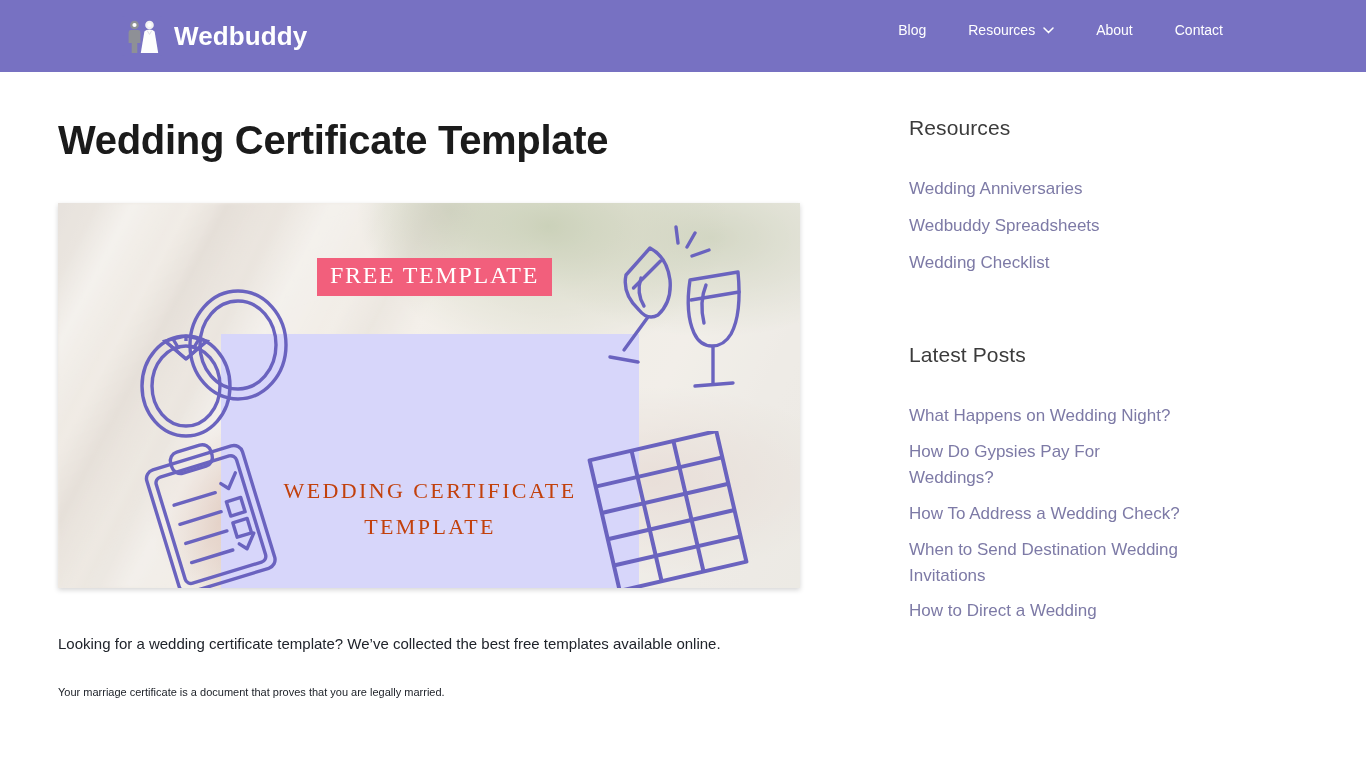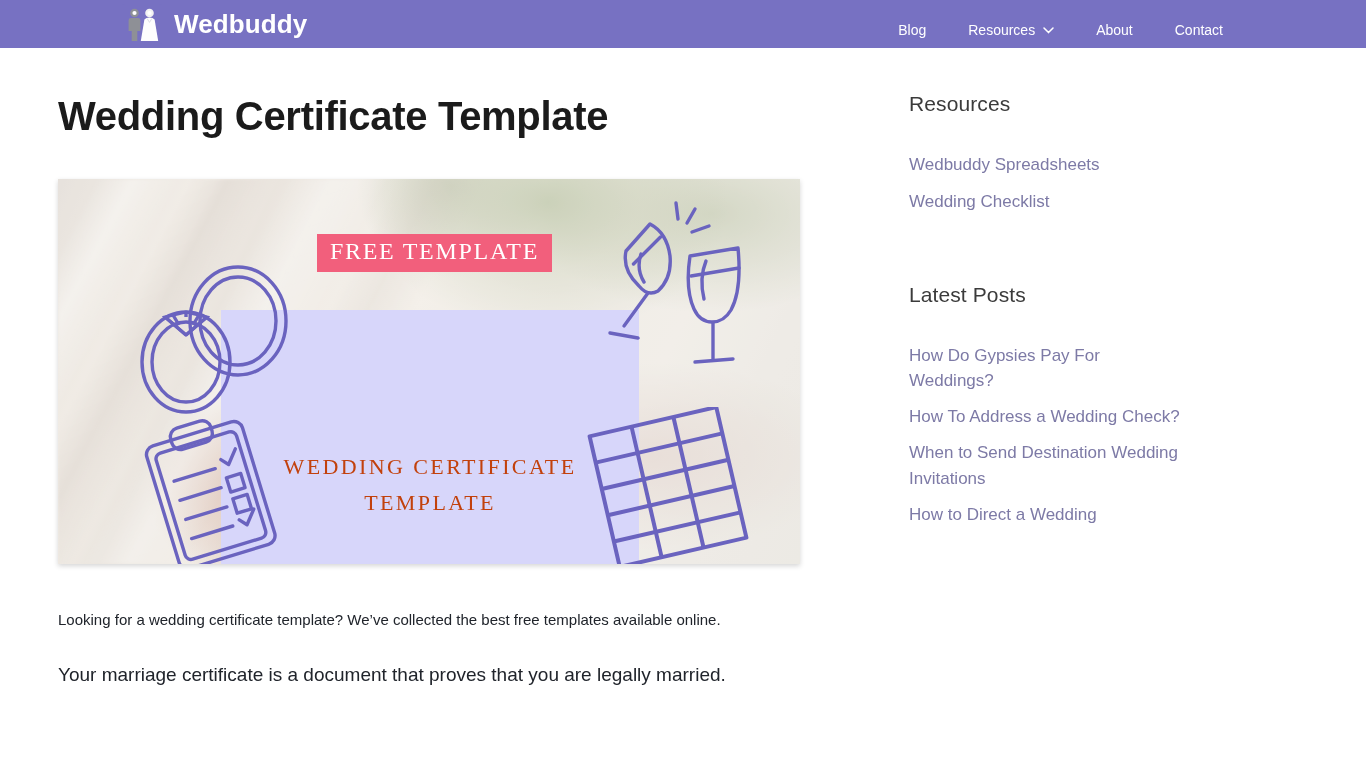--- a/index.html
+++ b/index.html
@@ -9,21 +9,21 @@
     width: 1366px;
     height: 768px;
     overflow: hidden;
     background: #ffffff;
     font-family: "Liberation Sans", sans-serif;
     -webkit-font-smoothing: antialiased;
   }
 
   
   .site-header {
-    height: 48px;
+    height: 72px;
     background: #7771c2;
     display: flex;
     align-items: center;
     position: relative;
   }
 
   .brand {
     display: flex;
     align-items: center;
     gap: 12px;
@@ -187,21 +187,21 @@
   
   .lead {
     margin-top: 44px;
     font-size: 15px;
     line-height: 1.58;
     color: #20242b;
     max-width: 730px;
   }
   .para {
     margin-top: 28px;
-    font-size: 19px;
+    font-size: 11px;
     line-height: 1.62;
     color: #20242b;
   }
 
   
   .widget-title {
     font-size: 21px;
     color: #3b3b3b;
     font-weight: normal;
     letter-spacing: 0.1px;
@@ -342,32 +342,38 @@
     <p class="para">Your marriage certificate is a document that proves that you are legally married.</p>
 
   </main>
 
   <aside class="side-col">
 
     <section class="widget">
       <h2 class="widget-title">Resources</h2>
       <ul class="widget-list">
         <li>
+          <a class="widget-link" href="#">Wedding Anniversaries</a>
+        </li>
+        <li>
           <a class="widget-link" href="#">Wedbuddy Spreadsheets</a>
         </li>
         <li>
           <a class="widget-link" href="#">Wedding Checklist</a>
         </li>
       </ul>
     </section>
 
     <section class="widget">
       <h2 class="widget-title">Latest Posts</h2>
       <ul class="widget-list posts-list">
         <li>
+          <a class="widget-link" href="#">What Happens on Wedding Night?</a>
+        </li>
+        <li>
           <a class="widget-link" href="#">How Do Gypsies Pay For Weddings?</a>
         </li>
         <li>
           <a class="widget-link" href="#">How To Address a Wedding Check?</a>
         </li>
         <li>
           <a class="widget-link" href="#">When to Send Destination Wedding Invitations</a>
         </li>
         <li>
           <a class="widget-link" href="#">How to Direct a Wedding</a>

